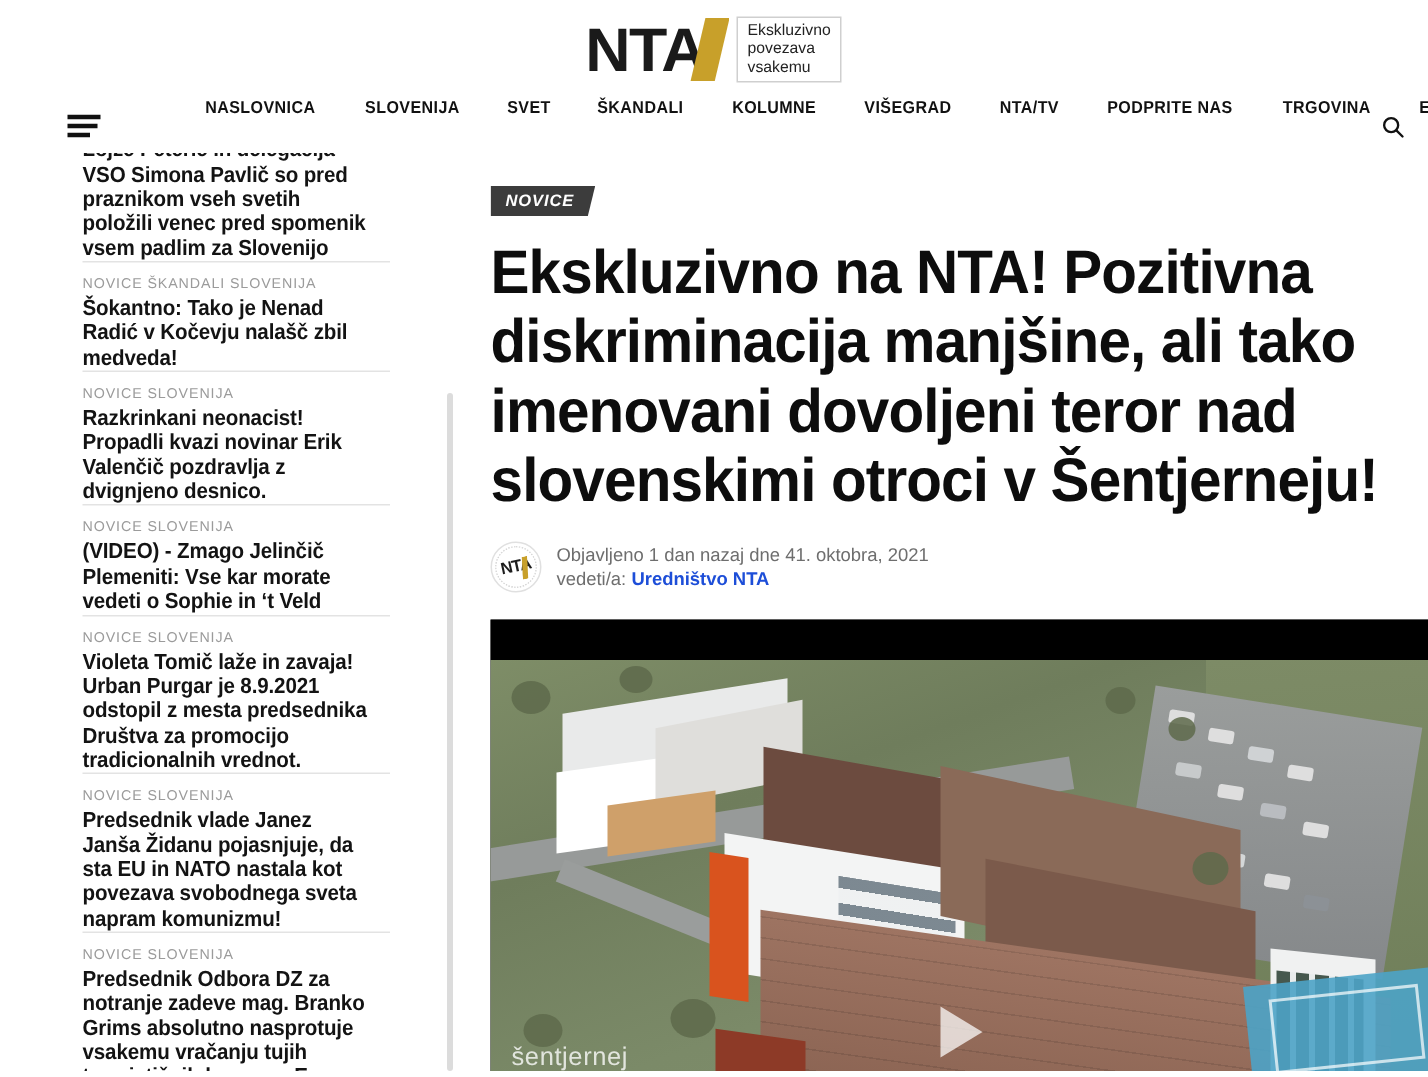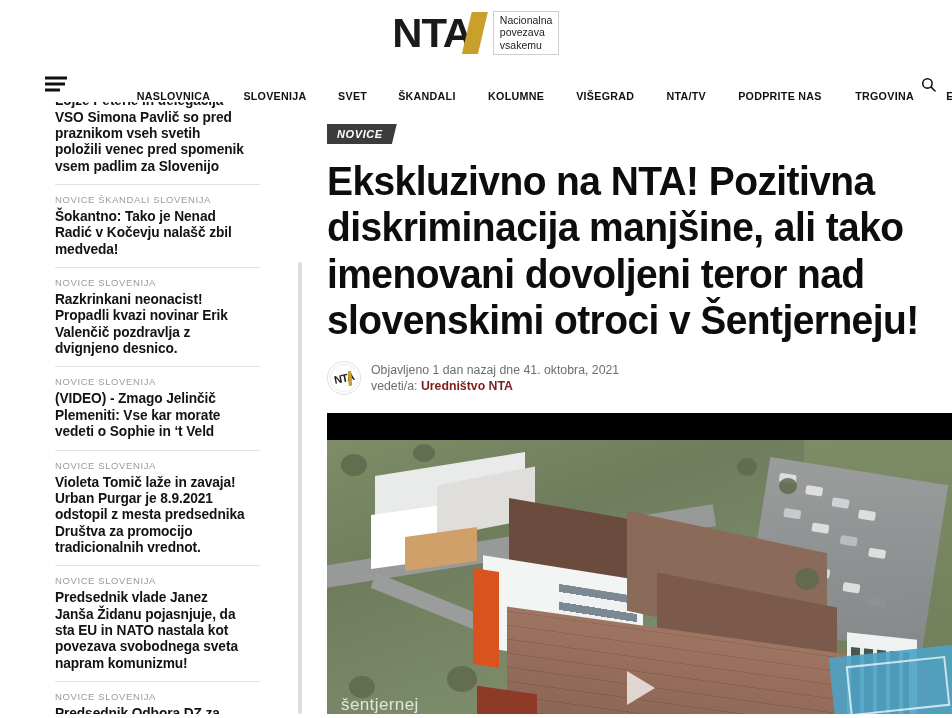--- a/index.html
+++ b/index.html
@@ -51,21 +51,21 @@
     color: #232323;
     font-weight: normal;
     text-align: left;
   }
 
   
   .nav-bar {
     width: 100%;
     height: 36px;
     display: flex;
-    align-items: flex-end;
+    align-items: flex-start;
     position: relative;
     background: #ffffff;
     border-bottom: 0px solid #ececec;
   }
   .hamburger {
     position: absolute;
     left: 45px;
     top: 50%;
     transform: translateY(-50%);
     width: 24px;
@@ -120,21 +120,21 @@
 
   
   .sidebar {
     width: 300px;
     position: relative;
     padding-left: 55px;
     padding-right: 40px;
     overflow: hidden;
   }
   .side-article { padding-top: 0; }
-  .side-article + .side-article { border-top: 1px solid #e3e3e3; margin-top: 10px; padding-top: 9px; }
+  .side-article + .side-article { border-top: 1px solid #e3e3e3; padding-top: 9px; }
   .side-cat {
     font-size: 9.5px;
     letter-spacing: 0.6px;
     color: #9b9b9b;
     text-transform: uppercase;
     margin-bottom: 3px;
     font-weight: normal;
   }
   .side-title {
     font-family: "Liberation Sans", sans-serif;
@@ -218,21 +218,21 @@
     background: #c8a02a;
     clip-path: polygon(40% 0, 100% 0, 60% 100%, 0 100%);
     transform: rotate(-12deg);
   }
   .avatar .av-ring {
     position: absolute; inset: 2px;
     border-radius: 50%;
     border: 1px dotted #d6d6d6;
   }
   .meta-text { font-size: 12.3px; line-height: 1.35; color: #6e6e6e; }
-  .meta-text .strong { color: #7f1d1d; font-weight: bold; }
+  .meta-text .strong { color: #1d4ed8; font-weight: bold; }
 
   .video {
     position: relative;
     margin-top: 18px;
     width: 627px;
     height: 312px;
     background: #000;
     overflow: hidden;
   }
   .video .bar-top { position:absolute; left:0; right:0; top:0; height:27px; background:#000; z-index:4;}
@@ -271,21 +271,21 @@
   .trees { position:absolute; border-radius:50%; background:#5e6a4b; opacity:.85;}
 </style>
 </head>
 <body>
 
 <div class="logo-bar">
   <div class="logo">
     <span class="logo-nta">NTA</span>
     <span class="logo-slash"></span>
     <span class="logo-sub">
-      <div>Nacionalna</div>
+      <div>Ekskluzivno</div>
       <div>povezava</div>
       <div>vsakemu</div>
     </span>
   </div>
 </div>
 
 <div class="nav-bar">
   <div class="hamburger">
     <i></i>
     <i></i>

